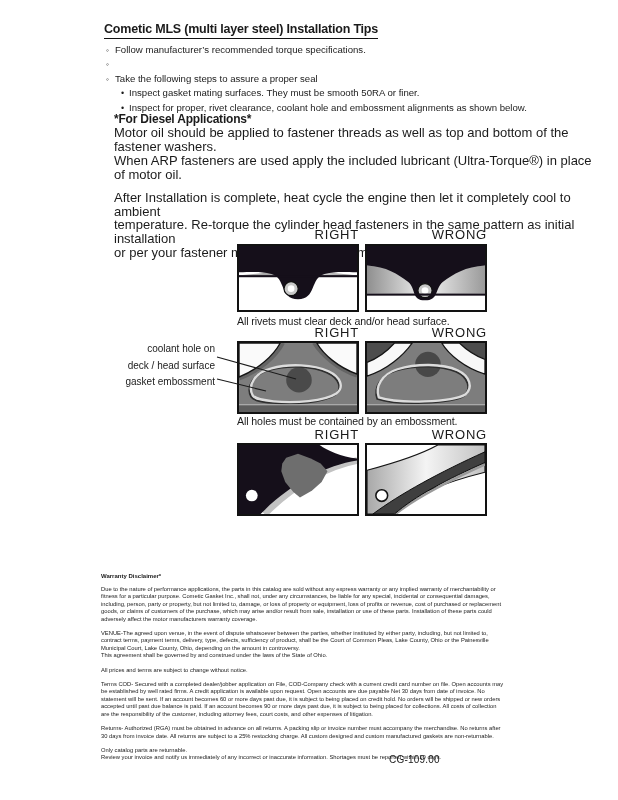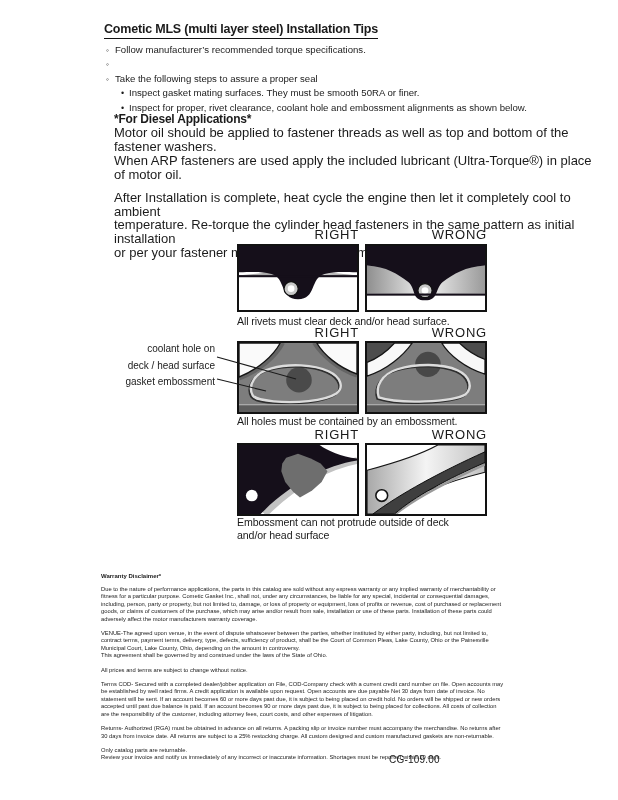--- a/index.html
+++ b/index.html
@@ -173,22 +173,20 @@
         </linearGradient>
       </defs>
       <rect width="120" height="71" fill="#ffffff"></rect>
       <path d="M0,26 C30,18 56,9 72,0 L120,0 L120,28 C80,38 40,54 16,71 L0,71 Z" fill="url(#gC)" stroke="#141414" stroke-width="1.2"></path>
       <path d="M29,71 C49,55 83,37 120,20" fill="none" stroke="#9a9a9a" stroke-width="2.6"></path>
       <path d="M6,71 C34,50 74,28 120,7 L120,18 C82,35 48,53 28,71 Z" fill="#3f3f3f" stroke="#0c0c0c" stroke-width="1"></path>
       <circle cx="15" cy="52" r="6" fill="#ffffff" stroke="#141414" stroke-width="1.6"></circle>
     </svg>
   </div>
 
-  <div class="caption" style="top:516px;">Embossment can not protrude outside of deck
-and/or head surface</div>
 
   <svg class="pointer-overlay">
     <line x1="217" y1="357" x2="296" y2="379" stroke="#1a1a1a" stroke-width="1.1"></line>
     <line x1="217" y1="379" x2="266" y2="391" stroke="#1a1a1a" stroke-width="1.1"></line>
   </svg>
 
   <div class="legal">
     <div class="lh">Warranty Disclaimer*</div>
     <p>Due to the nature of performance applications, the parts in this catalog are sold without any express warranty or any implied warranty of merchantability or
 fitness for a particular purpose.  Cometic Gasket Inc., shall not, under any circumstances, be liable for any special, incidental or consequential damages,

